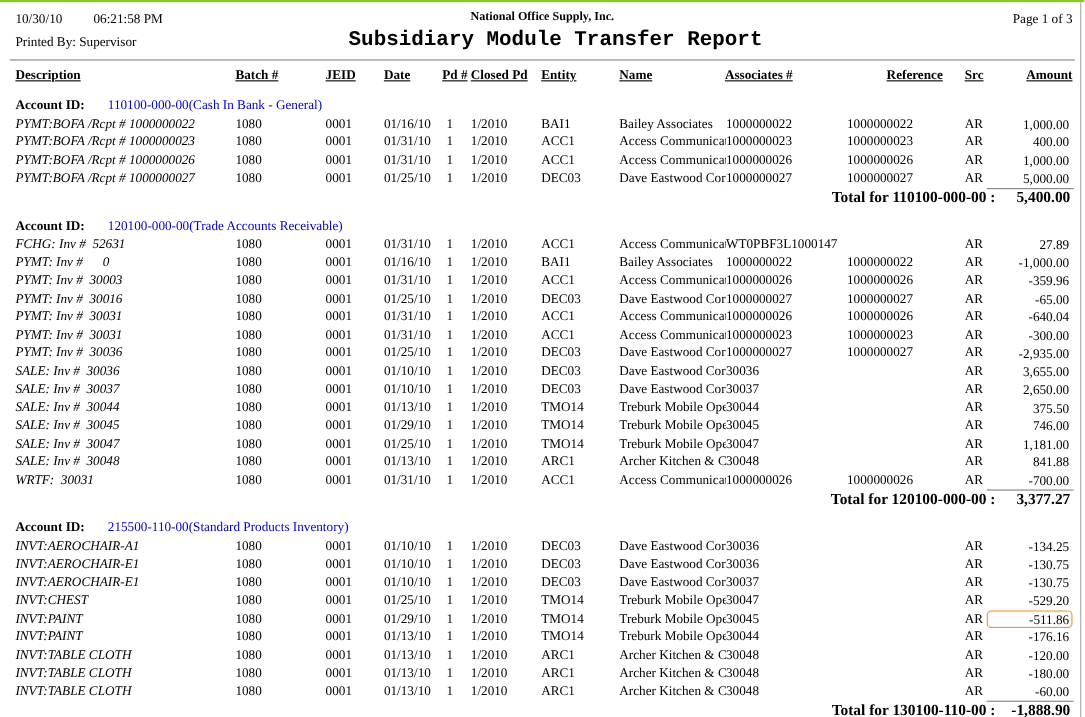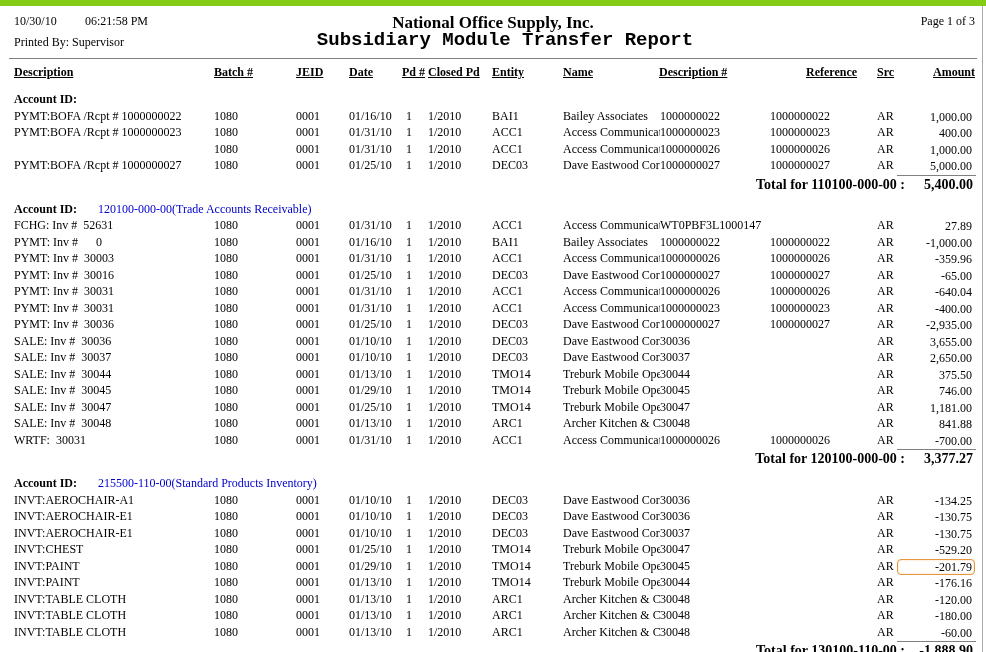--- a/index.html
+++ b/index.html
@@ -1,26 +1,26 @@
 <!DOCTYPE html>
 <html><head>
 <meta charset="utf-8">
 <style>
   html,body{margin:0;padding:0;background:#fff;}
   .page{position:relative;width:986px;height:652px;background:#fff;overflow:hidden;
-        border-top:6px solid #84cc16;box-sizing:border-box;
+        border-top:2px solid #84cc16;box-sizing:border-box;
         font-family:"Liberation Serif","DejaVu Serif",serif;color:#000;}
   .right-edge{position:absolute;top:0;right:3px;width:1px;height:100%;background:#a8a8a8;}
 
   
   .report-head{position:relative;height:50px;}
   .h-date{position:absolute;left:14px;top:8px;font-size:12px;}
   .h-time{position:absolute;left:85px;top:8px;font-size:12px;}
   .h-printed{position:absolute;left:14px;top:29px;font-size:12px;}
-  .h-company{position:absolute;left:0;width:100%;text-align:center;top:7px;font-size:17px;font-weight:bold;}
+  .h-company{position:absolute;left:0;width:100%;text-align:center;top:7px;font-size:11px;font-weight:bold;}
   .h-title{position:absolute;left:12px;width:100%;text-align:center;top:23px;font-size:19px;font-weight:bold;font-family:Liberation Mono, monospace;}
   .h-page{position:absolute;right:11px;top:8px;font-size:12px;}
   .head-rule{border-top:1px solid #808080;margin:2px 9px 0 9px;height:0;}
 
   
   .col-head{position:relative;height:24px;font-size:12px;font-weight:bold;}
   .col-head span{position:absolute;bottom:3px;text-decoration:underline;white-space:pre;}
 
   
   .p-desc{left:14px;}  .p-batch{left:214px;} .p-jeid{left:296px;} .p-date{left:349px;}
@@ -29,21 +29,21 @@
   .p-amt{left:897px;width:78px;text-align:right;}
 
   
   .section{margin-top:8px;}
   .acct{position:relative;height:16.5px;line-height:16.5px;font-size:12px;}
   .acct .lbl{position:absolute;left:14px;font-weight:bold;}
   .acct .link{position:absolute;left:98px;color:#0000CC;white-space:pre;cursor:pointer;}
 
   .row{position:relative;height:16.5px;line-height:16.5px;font-size:12px;}
   .row span{position:absolute;top:0;white-space:pre;}
-  .c-desc{left:14px;}  .c-batch{left:214px;} .c-jeid{left:296px;} .c-date{left:349px;}
+  .c-desc{left:14px;font-style:italic;}  .c-batch{left:214px;} .c-jeid{left:296px;} .c-date{left:349px;}
   .c-pd{left:406px;}   .c-cpd{left:428px;}   .c-ent{left:492px;}
   .c-name{left:563px;width:97px;overflow:hidden;}
   .c-txn{left:660px;}  .c-ref{left:770px;}   .c-src{left:877px;}
   .c-amt{left:897px;width:78px;text-align:right;box-sizing:border-box;padding-right:2px;
          border:1px solid transparent;border-radius:4px;line-height:14px;top:1px !important;}
   .c-amt.hl{border-color:#E8963C;box-shadow:inset 0 0 2px rgba(240,166,80,.55);}
 
   .total{position:relative;height:19px;line-height:19px;font-size:14px;font-weight:bold;}
   .total .t-rule{position:absolute;left:897px;width:79px;top:1px;border-top:1px solid #808080;}
   .total .t-label{position:absolute;right:81px;top:1px;}
@@ -67,30 +67,31 @@
 
   <div class="col-head">
     <span class="p-desc">Description</span>
     <span class="p-batch">Batch #</span>
     <span class="p-jeid">JEID</span>
     <span class="p-date">Date</span>
     <span class="p-pd">Pd #</span>
     <span class="p-cpd">Closed Pd</span>
     <span class="p-ent">Entity</span>
     <span class="p-name">Name</span>
-    <span class="p-txn">Description #</span>
+    <span class="p-txn">Associates #</span>
     <span class="p-ref">Reference</span>
     <span class="p-src">Src</span>
     <span class="p-amt">Amount</span>
   </div>
 
   <div id="report-body">
   <section class="section">
     <div class="acct">
       <span class="lbl">Account ID:</span>
+      <span class="link"><span>110100-000-00</span><span>(Cash In Bank - General)</span></span>
     </div>
     <div>
   <div class="row">
     <span class="c-desc">PYMT:BOFA /Rcpt # 1000000022</span>
     <span class="c-batch">1080</span>
     <span class="c-jeid">0001</span>
     <span class="c-date">01/16/10</span>
     <span class="c-pd">1</span>
     <span class="c-cpd">1/2010</span>
     <span class="c-ent">BAI1</span>
@@ -110,20 +111,21 @@
     <span class="c-cpd">1/2010</span>
     <span class="c-ent">ACC1</span>
     <span class="c-name">Access Communicati</span>
     <span class="c-txn">1000000023</span>
     <span class="c-ref">1000000023</span>
     <span class="c-src">AR</span>
     <span class="c-amt">400.00</span>
   </div>
 
   <div class="row">
+    <span class="c-desc">PYMT:BOFA /Rcpt # 1000000026</span>
     <span class="c-batch">1080</span>
     <span class="c-jeid">0001</span>
     <span class="c-date">01/31/10</span>
     <span class="c-pd">1</span>
     <span class="c-cpd">1/2010</span>
     <span class="c-ent">ACC1</span>
     <span class="c-name">Access Communicati</span>
     <span class="c-txn">1000000026</span>
     <span class="c-ref">1000000026</span>
     <span class="c-src">AR</span>
@@ -238,21 +240,21 @@
     <span class="c-batch">1080</span>
     <span class="c-jeid">0001</span>
     <span class="c-date">01/31/10</span>
     <span class="c-pd">1</span>
     <span class="c-cpd">1/2010</span>
     <span class="c-ent">ACC1</span>
     <span class="c-name">Access Communicati</span>
     <span class="c-txn">1000000023</span>
     <span class="c-ref">1000000023</span>
     <span class="c-src">AR</span>
-    <span class="c-amt">-400.00</span>
+    <span class="c-amt">-300.00</span>
   </div>
 
   <div class="row">
     <span class="c-desc">PYMT: Inv #  30036</span>
     <span class="c-batch">1080</span>
     <span class="c-jeid">0001</span>
     <span class="c-date">01/25/10</span>
     <span class="c-pd">1</span>
     <span class="c-cpd">1/2010</span>
     <span class="c-ent">DEC03</span>
@@ -446,21 +448,21 @@
     <span class="c-batch">1080</span>
     <span class="c-jeid">0001</span>
     <span class="c-date">01/29/10</span>
     <span class="c-pd">1</span>
     <span class="c-cpd">1/2010</span>
     <span class="c-ent">TMO14</span>
     <span class="c-name">Treburk Mobile Oper</span>
     <span class="c-txn">30045</span>
     <span class="c-ref"></span>
     <span class="c-src">AR</span>
-    <span class="c-amt hl">-201.79</span>
+    <span class="c-amt hl">-511.86</span>
   </div>
 
   <div class="row">
     <span class="c-desc">INVT:PAINT</span>
     <span class="c-batch">1080</span>
     <span class="c-jeid">0001</span>
     <span class="c-date">01/13/10</span>
     <span class="c-pd">1</span>
     <span class="c-cpd">1/2010</span>
     <span class="c-ent">TMO14</span>

